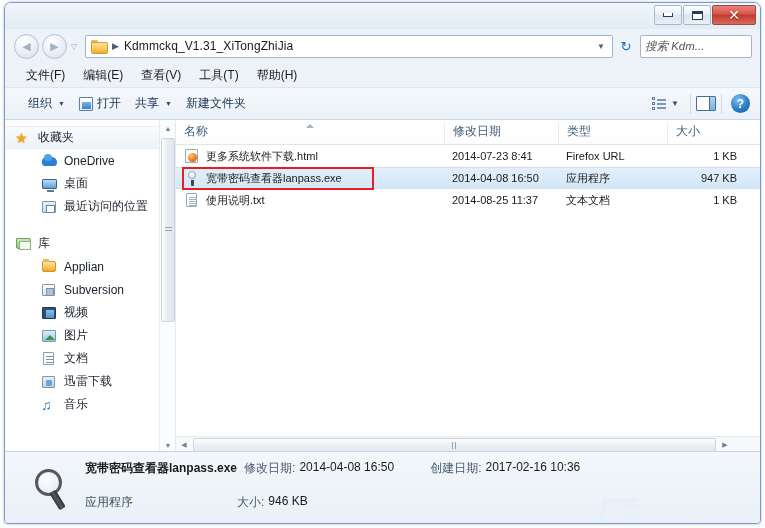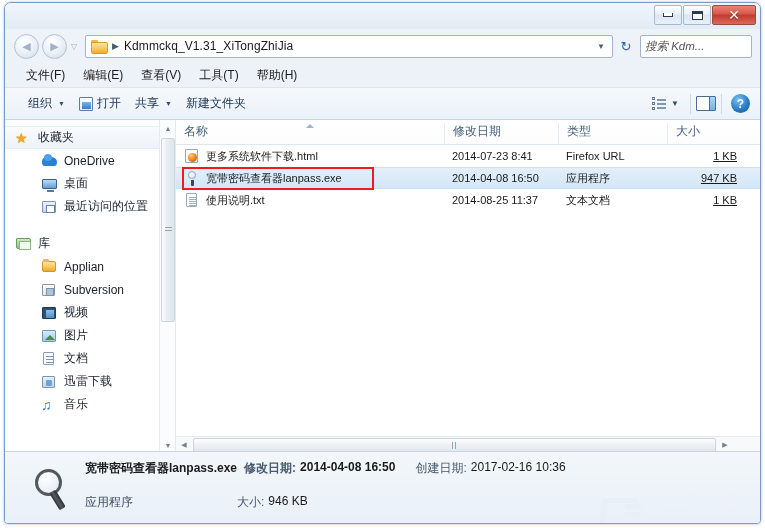--- a/index.html
+++ b/index.html
@@ -381,21 +381,21 @@
     font-size: 11px; color: #1a1a1a; cursor: default;
   }
   .filerow.selected {
     background: linear-gradient(to bottom, #e3eff9 0%, #d3e7f7 100%);
     border-top: 1px solid #cbe0f2;
     border-bottom: 1px solid #cbe0f2;
   }
   .fname { width: 268px; display: flex; align-items: center; padding-left: 8px; overflow: hidden; }
   .fdate { width: 114px; padding-left: 8px; color: #1a1a1a; }
   .ftype { width: 109px; padding-left: 8px; color: #1a1a1a; }
-  .fsize { width: 80px; padding-right: 10px; text-align: right; color: #1a1a1a; text-decoration: underline; }
+  .fsize { width: 80px; padding-right: 10px; text-align: right; color: #1a1a1a; }
   .fico { width: 16px; height: 16px; margin-right: 6px; position: relative; flex: 0 0 16px; }
 
   .ic-html {
     position:absolute; left:1px; top:1px; width:13px; height:14px;
     background: linear-gradient(to bottom,#ffffff 0%,#eef2f7 100%);
     border:1px solid #98a8bb; border-radius:1px;
   }
   .ic-html::after {
     content:''; position:absolute; left:2px; top:3px; width:9px; height:9px;
     border-radius:50%;
@@ -476,21 +476,21 @@
     background: linear-gradient(to right,#2f333a 0%,#54585f 45%,#2b2f36 100%);
     border-radius: 2px;
     transform: rotate(-32deg);
     left: 33px; top: 30px;
   }
   #dettext { margin-left: 4px; flex: 1; }
   .detline { display: flex; align-items: baseline; font-size: 12px; margin-bottom: 5px; }
   #detname { color: #1a1a1a; font-weight: bold; margin-right: 7px; }
   .detlabel { color: #47596d; margin-right: 4px; }
   .detval { color: #1a1a1a; }
-  #detmod { margin-right: 20px; display: flex; font-weight: bold; }
+  #detmod { margin-right: 36px; display: flex; }
   #detcreate { display: flex; }
   #dettype { color: #3e4f62; width: 152px; }
   #detsizewrap { display: flex; margin-top: 12px; }
 
   
   #watermark {
     position: absolute; right: 4px; bottom: 1px;
     display: flex; align-items: flex-end; gap: 4px;
     opacity: .55; pointer-events: none;
   }

